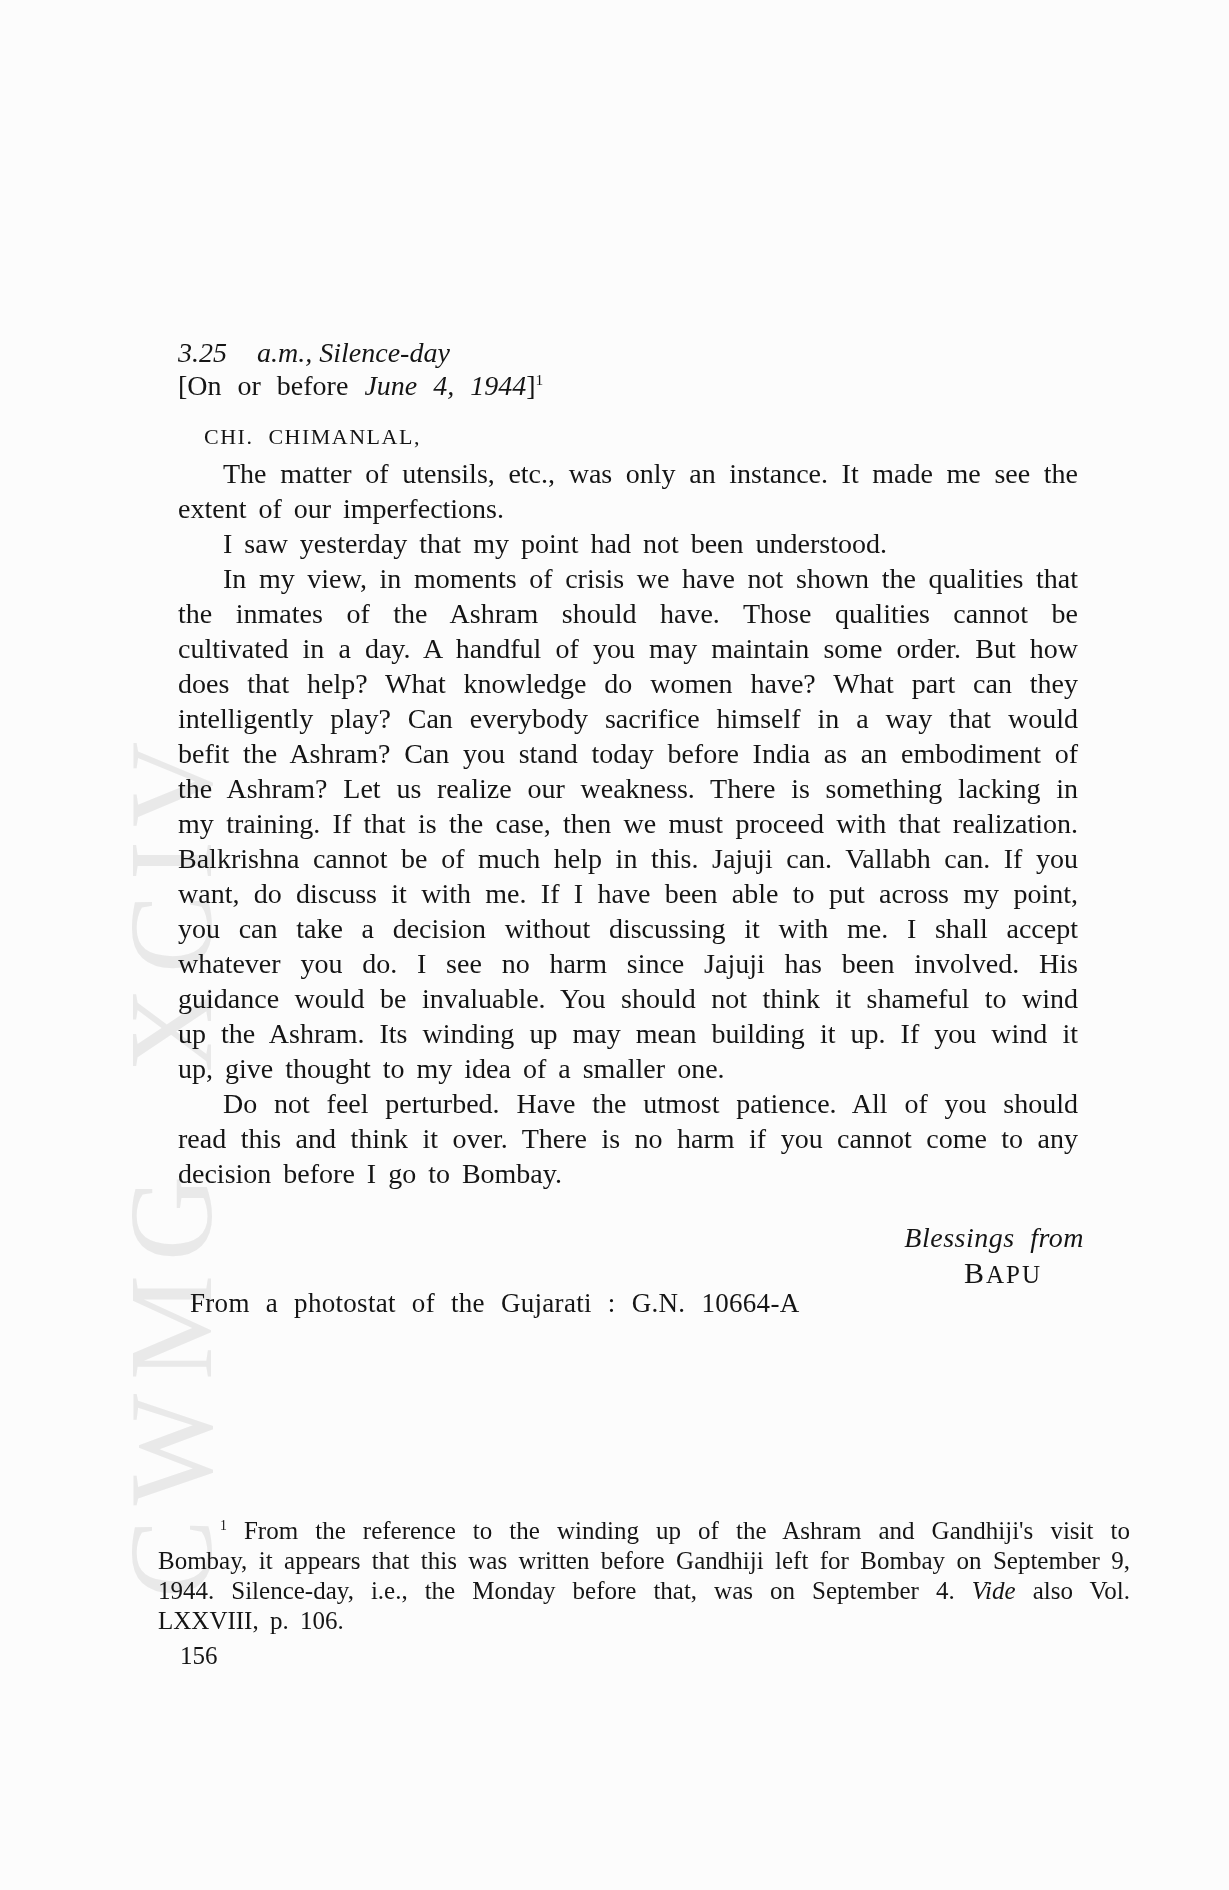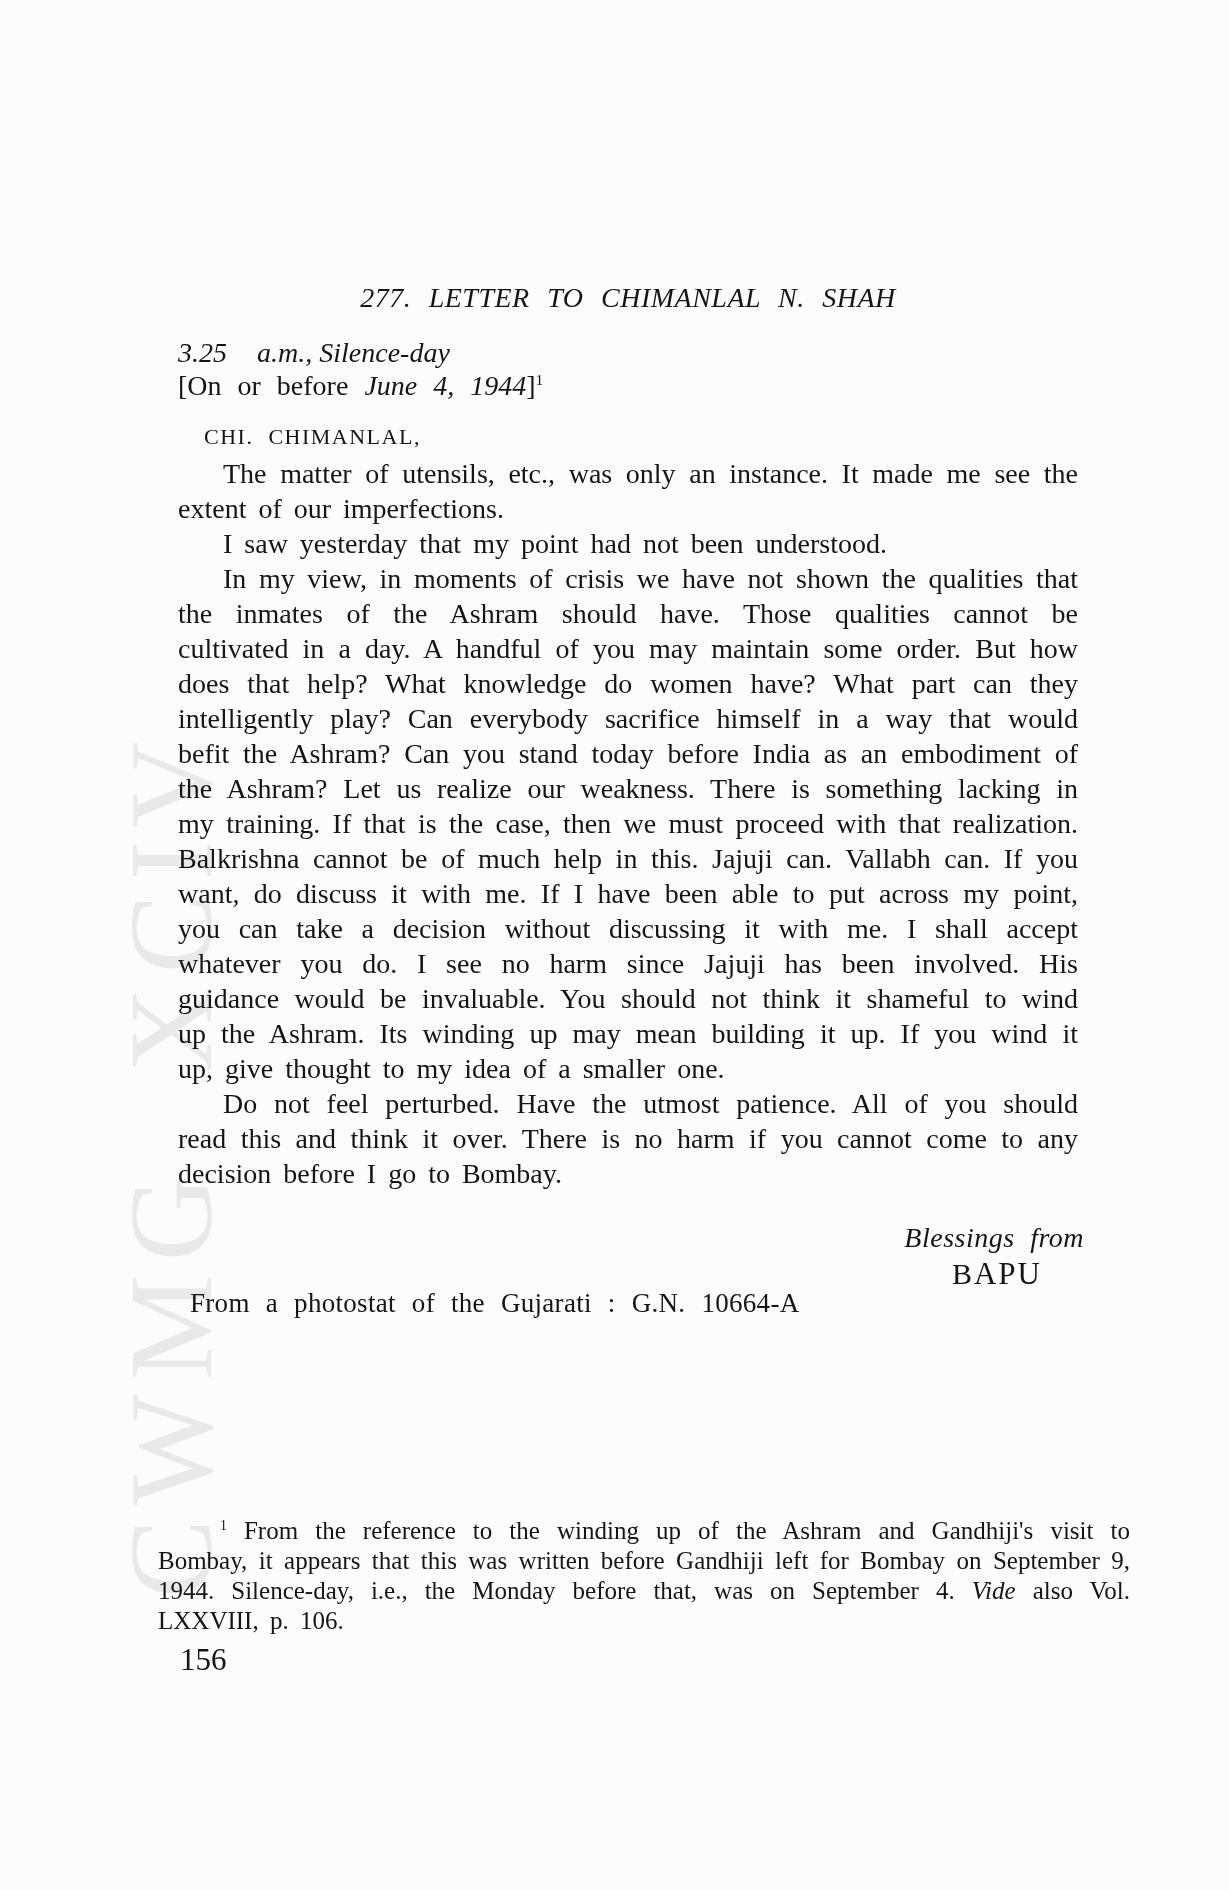--- a/index.html
+++ b/index.html
@@ -105,21 +105,21 @@
 
   .signature {
     position: absolute;
     left: 178px;
     top: 1256px;
     width: 864px;
     text-align: right;
     letter-spacing: 2px;
   }
   .signature .initial { font-size: 30px; }
-  .signature .rest { font-size: 31px; }
+  .signature .rest { font-size: 25px; }
 
   .source-line {
     position: absolute;
     left: 190px;
     top: 1288px;
     font-size: 27px;
     word-spacing: 9px;
     letter-spacing: 0.3px;
   }
 
@@ -133,31 +133,30 @@
     text-align: justify;
     word-spacing: 5px;
     text-indent: 62px;
   }
   .footnote .it { font-style: italic; }
 
   .page-number {
     position: absolute;
     left: 180px;
     top: 1642px;
-    font-size: 31px;
+    font-size: 25px;
   }
 </style>
 </head>
 <body>
 
 <div class="page">
 
   <div class="watermark">CWMG XCIV</div>
 
-  <div class="title">277. LETTER TO CHIMANLAL N. SHAH</div>
 
   <div class="dateline">
     <div class="line1">
       <span>3.25</span><span class="time-gap"></span><span>a.m., Silence-day</span>
     </div>
     <div class="line2">
       <span>[On or before</span>
       <span class="it">June 4, 1944</span><span>]</span><sup>1</sup>
     </div>
   </div>

